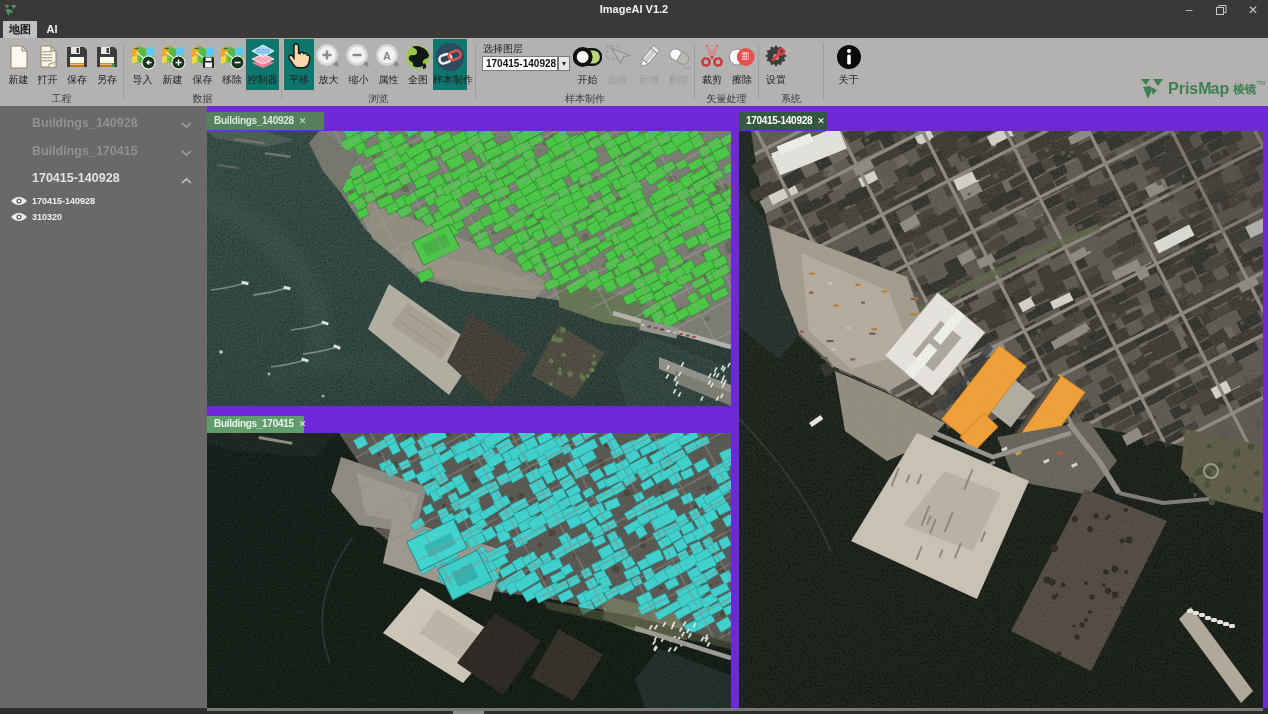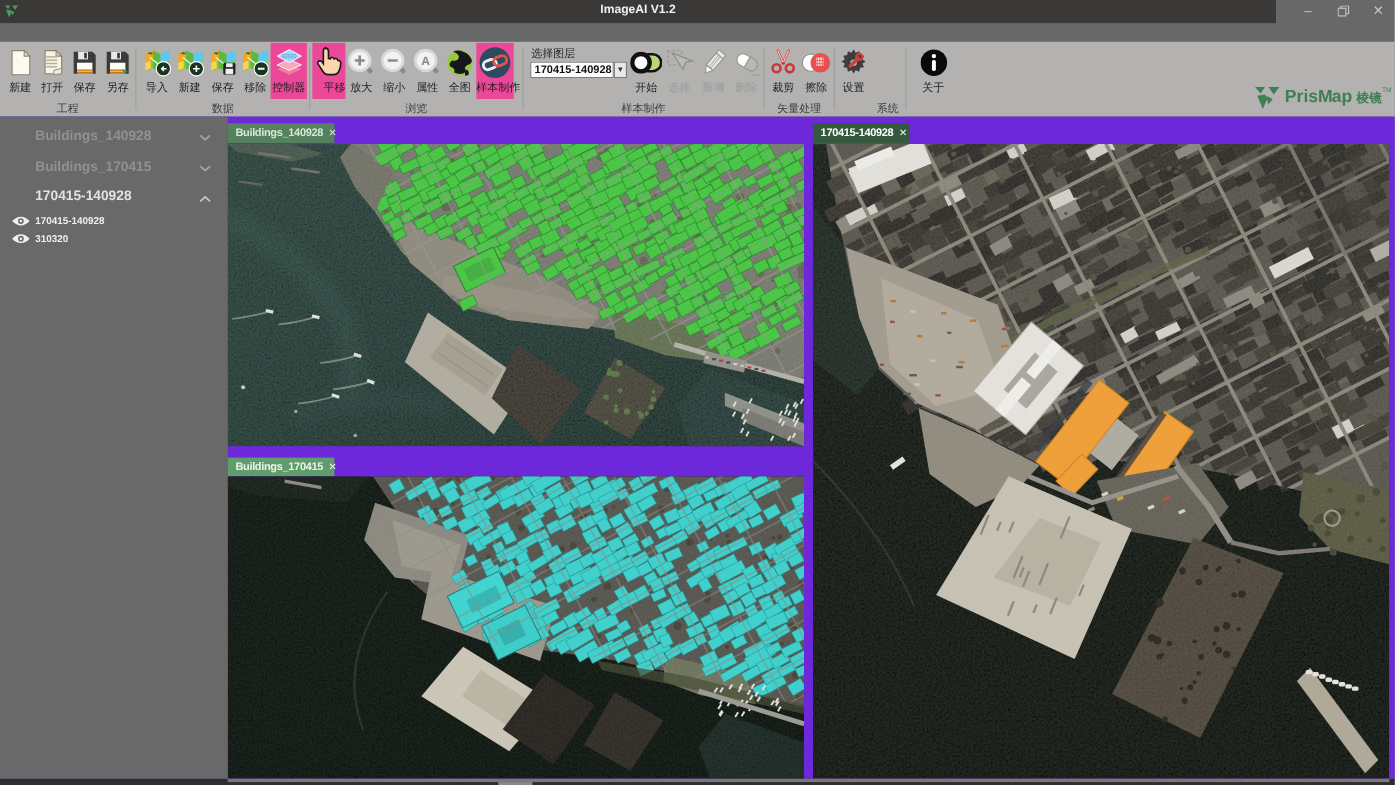--- a/index.html
+++ b/index.html
@@ -1,48 +1,48 @@
 <!DOCTYPE html>
 <html><head><meta charset="utf-8"><style>
 *{margin:0;padding:0;box-sizing:border-box}
 html,body{width:1268px;height:714px;overflow:hidden;font-family:"Liberation Sans",sans-serif}
 #app{position:relative;width:1268px;height:714px;background:#686868}
-#titlebar{position:absolute;left:0;top:0;width:1160px;height:21px;background:#3a3938}
+#titlebar{position:absolute;left:0;top:0;width:1268px;height:21px;background:#3a3938}
 #title{position:absolute;left:0;top:3px;width:100%;text-align:center;color:#f2f2f2;font-size:11px;font-weight:bold}
 #tlogo{position:absolute;left:4px;top:4px}
 .wbtn{position:absolute;top:0;width:30px;height:21px;color:#c8c8c8;font-size:12px;text-align:center;line-height:20px}
 #tabrow{position:absolute;left:0;top:21px;width:1268px;height:17px;background:#3a3938}
 .tab{position:absolute;top:0;height:17px;font-size:11px;font-weight:bold;text-align:center;line-height:17px}
 #tab1{left:3px;width:34px;background:#c2c1c0;color:#1a1a1a}
 #tab2{left:37px;width:30px;color:#f5f5f5}
 #ribbon{position:absolute;left:0;top:38px;width:1268px;height:68px;background:#b3b2b1}
 .rbtn{position:absolute;top:1px;height:52px;text-align:center}
 .rbtn .ric{height:36px;display:flex;align-items:center;justify-content:center}
 .rbtn .rlb{font-size:10px;color:#1e1e1e;margin-top:-2px;white-space:nowrap}
-.rbtn.pressed{background:#ec4899;height:51px}
+.rbtn.pressed{background:#0f766e;height:51px}
 .rbtn.disabled .rlb{color:#9a9a98}
 .vsep{position:absolute;top:5px;width:1px;height:57px;background:#9e9d9c}
 .glb{position:absolute;top:54px;height:12px;font-size:10px;color:#3c3c3c;text-align:center}
 #sellab{position:absolute;left:483px;top:4px;font-size:10px;color:#1e1e1e}
 #selbox{position:absolute;left:482px;top:18px;width:76px;height:15px;background:#fdfdfd;border:1px solid #7a7a7a;font-size:10px;font-weight:bold;color:#111;line-height:13px;padding-left:3px}
 #selarr{position:absolute;left:558px;top:18px;width:12px;height:15px;background:#e8e7e6;border:1px solid #7a7a7a;font-size:7px;color:#333;text-align:center;line-height:14px}
 #logo{position:absolute;left:1140px;top:39px;display:flex;align-items:center;white-space:nowrap}
 #logotext{color:#3e7e53;font-size:16px;font-weight:bold;margin-left:4px}
 #logocn{color:#3e7e53;font-size:11.5px;font-weight:bold;margin-left:4px}
 #logotm{color:#3e7e53;font-size:6px;position:relative;top:-6px}
 #workspace{position:absolute;left:0;top:106px;width:1268px;height:602px;background:#6d28d9}
 #sidebar{position:absolute;left:0;top:0;width:207px;height:602px;background:#696969}
 .titem{position:absolute;left:32px;font-size:12.5px;font-weight:bold;color:#909191}
 .titem.act{color:#e2e2e2}
 .chev{position:absolute;left:181px;font-size:11px;color:#a8a8a8;font-weight:bold}
 .leaf{position:absolute;left:32px;font-size:9px;font-weight:bold;color:#efefef}
 .eye{position:absolute;left:11px}
 .ptab{position:absolute;height:18px;font-size:10px;font-weight:bold;line-height:18px;padding-left:7px;letter-spacing:-0.3px;white-space:nowrap}
 .ptab .x{margin-left:5px;font-weight:normal;font-size:9px}
-#ptab1{left:207px;top:6px;width:97px;background:#55815e;color:#d8e8d8}
+#ptab1{left:207px;top:6px;width:117px;background:#55815e;color:#d8e8d8}
 #ptab2{left:207px;top:310px;width:97px;height:17px;line-height:16px;background:#619c6c;color:#e8f5e8}
 #ptab3{left:739px;top:6px;width:88px;background:#35593f;color:#fff}
 .pimg{position:absolute;overflow:hidden}
 #pimg1{left:207px;top:25px;width:524px;height:275px}
 #pimg2{left:207px;top:327px;width:524px;height:275px}
 #pimg3{left:739px;top:25px;width:524px;height:577px}
 #statusbar{position:absolute;left:0;top:708px;width:1268px;height:6px;background:#2e2e2e}
 #statusbar .lite{position:absolute;left:207px;top:0;width:1056px;height:3px;background:#787b75}
 #statusbar .seg{position:absolute;left:453px;top:3px;width:31px;height:3px;background:#8a8a8a}
 </style></head><body>
@@ -55,20 +55,24 @@
         <path d="M11,10 l6,3 -4,5 z" fill="#4a9a66"></path>
       </svg>
     <div id="title">ImageAI V1.2</div>
     <div class="wbtn" style="left:1174px">–</div>
     <div class="wbtn" style="left:1206px"><svg width="11" height="11" viewBox="0 0 11 11" style="margin-top:5px">
           <rect x="0.5" y="2.5" width="7" height="7" fill="none" stroke="#c8c8c8"></rect>
           <path d="M3,2.5 v-2 h7 v7 h-2" fill="none" stroke="#c8c8c8"></path>
         </svg></div>
     <div class="wbtn" style="left:1238px">✕</div>
   </div>
+  <div id="tabrow">
+      <div class="tab" id="tab1">地图</div>
+      <div class="tab" id="tab2">AI</div>
+    </div>
   <div id="ribbon">
     <div class="rbtn" style="left:4px;width:29px;">
         <div class="ric">
           <svg width="26" height="26" viewBox="0 0 26 26">
             <path d="M5,2 h11 l5,5 v17 h-16 z" fill="#fdf9ee" stroke="#8a8578" stroke-width="1"></path>
             <path d="M16,2 l5,5 h-5 z" fill="#e8e2d0" stroke="#8a8578" stroke-width="1"></path>
           </svg>
         </div>
         <div class="rlb">新建</div>
       </div>
@@ -182,21 +186,21 @@
         <div class="ric">
           <svg width="30" height="30" viewBox="0 0 30 30">
             <path d="M15,16 l-11,5 11,5 11,-5 z" fill="#f07d9a"></path>
             <path d="M15,12 l-11,5 11,5 11,-5 z" fill="#f8a8bc" stroke="#fff" stroke-width="0.8"></path>
             <path d="M15,3 l-11,6 11,6 11,-6 z" fill="#a8d8f8" stroke="#fff" stroke-width="0.8"></path>
             <path d="M8,9 h14 M9,7.5 h12 M9,10.5 h12" stroke="#4a98d8" stroke-width="0.9" stroke-dasharray="1.5 1.2"></path>
           </svg>
         </div>
         <div class="rlb">控制器</div>
       </div>
-      <div class="rbtn pressed" style="left:284px;width:30px;text-align:right;">
+      <div class="rbtn pressed" style="left:284px;width:30px;">
         <div class="ric">
           <svg width="28" height="32" viewBox="0 0 30 34">
             <path d="M12,3 c1.8,0 2.6,1.2 2.6,3 v7 l1.6,0.3 c0,0 0.6,-1.6 2.2,-1.4 1.4,0.2 1.8,1.4 1.8,1.4 s1.2,-0.8 2.4,-0.2 c1.3,0.6 1.2,1.7 1.2,1.7 s2.8,-0.3 2.8,2.6 c0,2.8 -0.6,5.4 -1.8,7.8 -1,2.2 -2.4,3.4 -5.4,3.4 h-5.2 c-2.2,0 -3.6,-1 -4.8,-2.8 l-5,-7.6 c-0.8,-1.3 0.2,-3 1.8,-3 1,0 1.6,0.4 2.2,1.2 l1.2,1.6 v-12.4 c0,-1.8 0.8,-3 2.4,-3 z" fill="#fcd7ae" stroke="#1a1a1a" stroke-width="1.6"></path>
           </svg>
         </div>
         <div class="rlb">平移</div>
       </div>
       <div class="rbtn" style="left:314px;width:29px;">
         <div class="ric">
           <svg width="28" height="28" viewBox="0 0 28 28">
@@ -343,21 +347,21 @@
       <div class="vsep" style="left:281px"></div>
       <div class="vsep" style="left:475px"></div>
       <div class="vsep" style="left:694px"></div>
       <div class="vsep" style="left:758px"></div>
       <div class="vsep" style="left:823px"></div>
     <div class="glb" style="left:0px;width:123px">工程</div>
       <div class="glb" style="left:124px;width:157px">数据</div>
       <div class="glb" style="left:282px;width:193px">浏览</div>
       <div class="glb" style="left:476px;width:218px">样本制作</div>
       <div class="glb" style="left:695px;width:63px">矢量处理</div>
-      <div class="glb" style="left:775px;width:64px">系统</div>
+      <div class="glb" style="left:759px;width:64px">系统</div>
     <div id="sellab">选择图层</div>
     <div id="selbox">170415-140928</div>
     <div id="selarr">▼</div>
     <div id="logo">
         <svg width="24" height="24" viewBox="0 0 24 24">
           <path d="M1,2 h9 l-4,6 z" fill="#3e7e53"></path>
           <path d="M13,2 h10 l-5,7 z" fill="#3e7e53"></path>
           <path d="M3,10 l7,-1 2,4 -4,9 z" fill="#3e7e53"></path>
           <path d="M11,10 l6,3 -4,5 z" fill="#3e7e53"></path>
         </svg>

